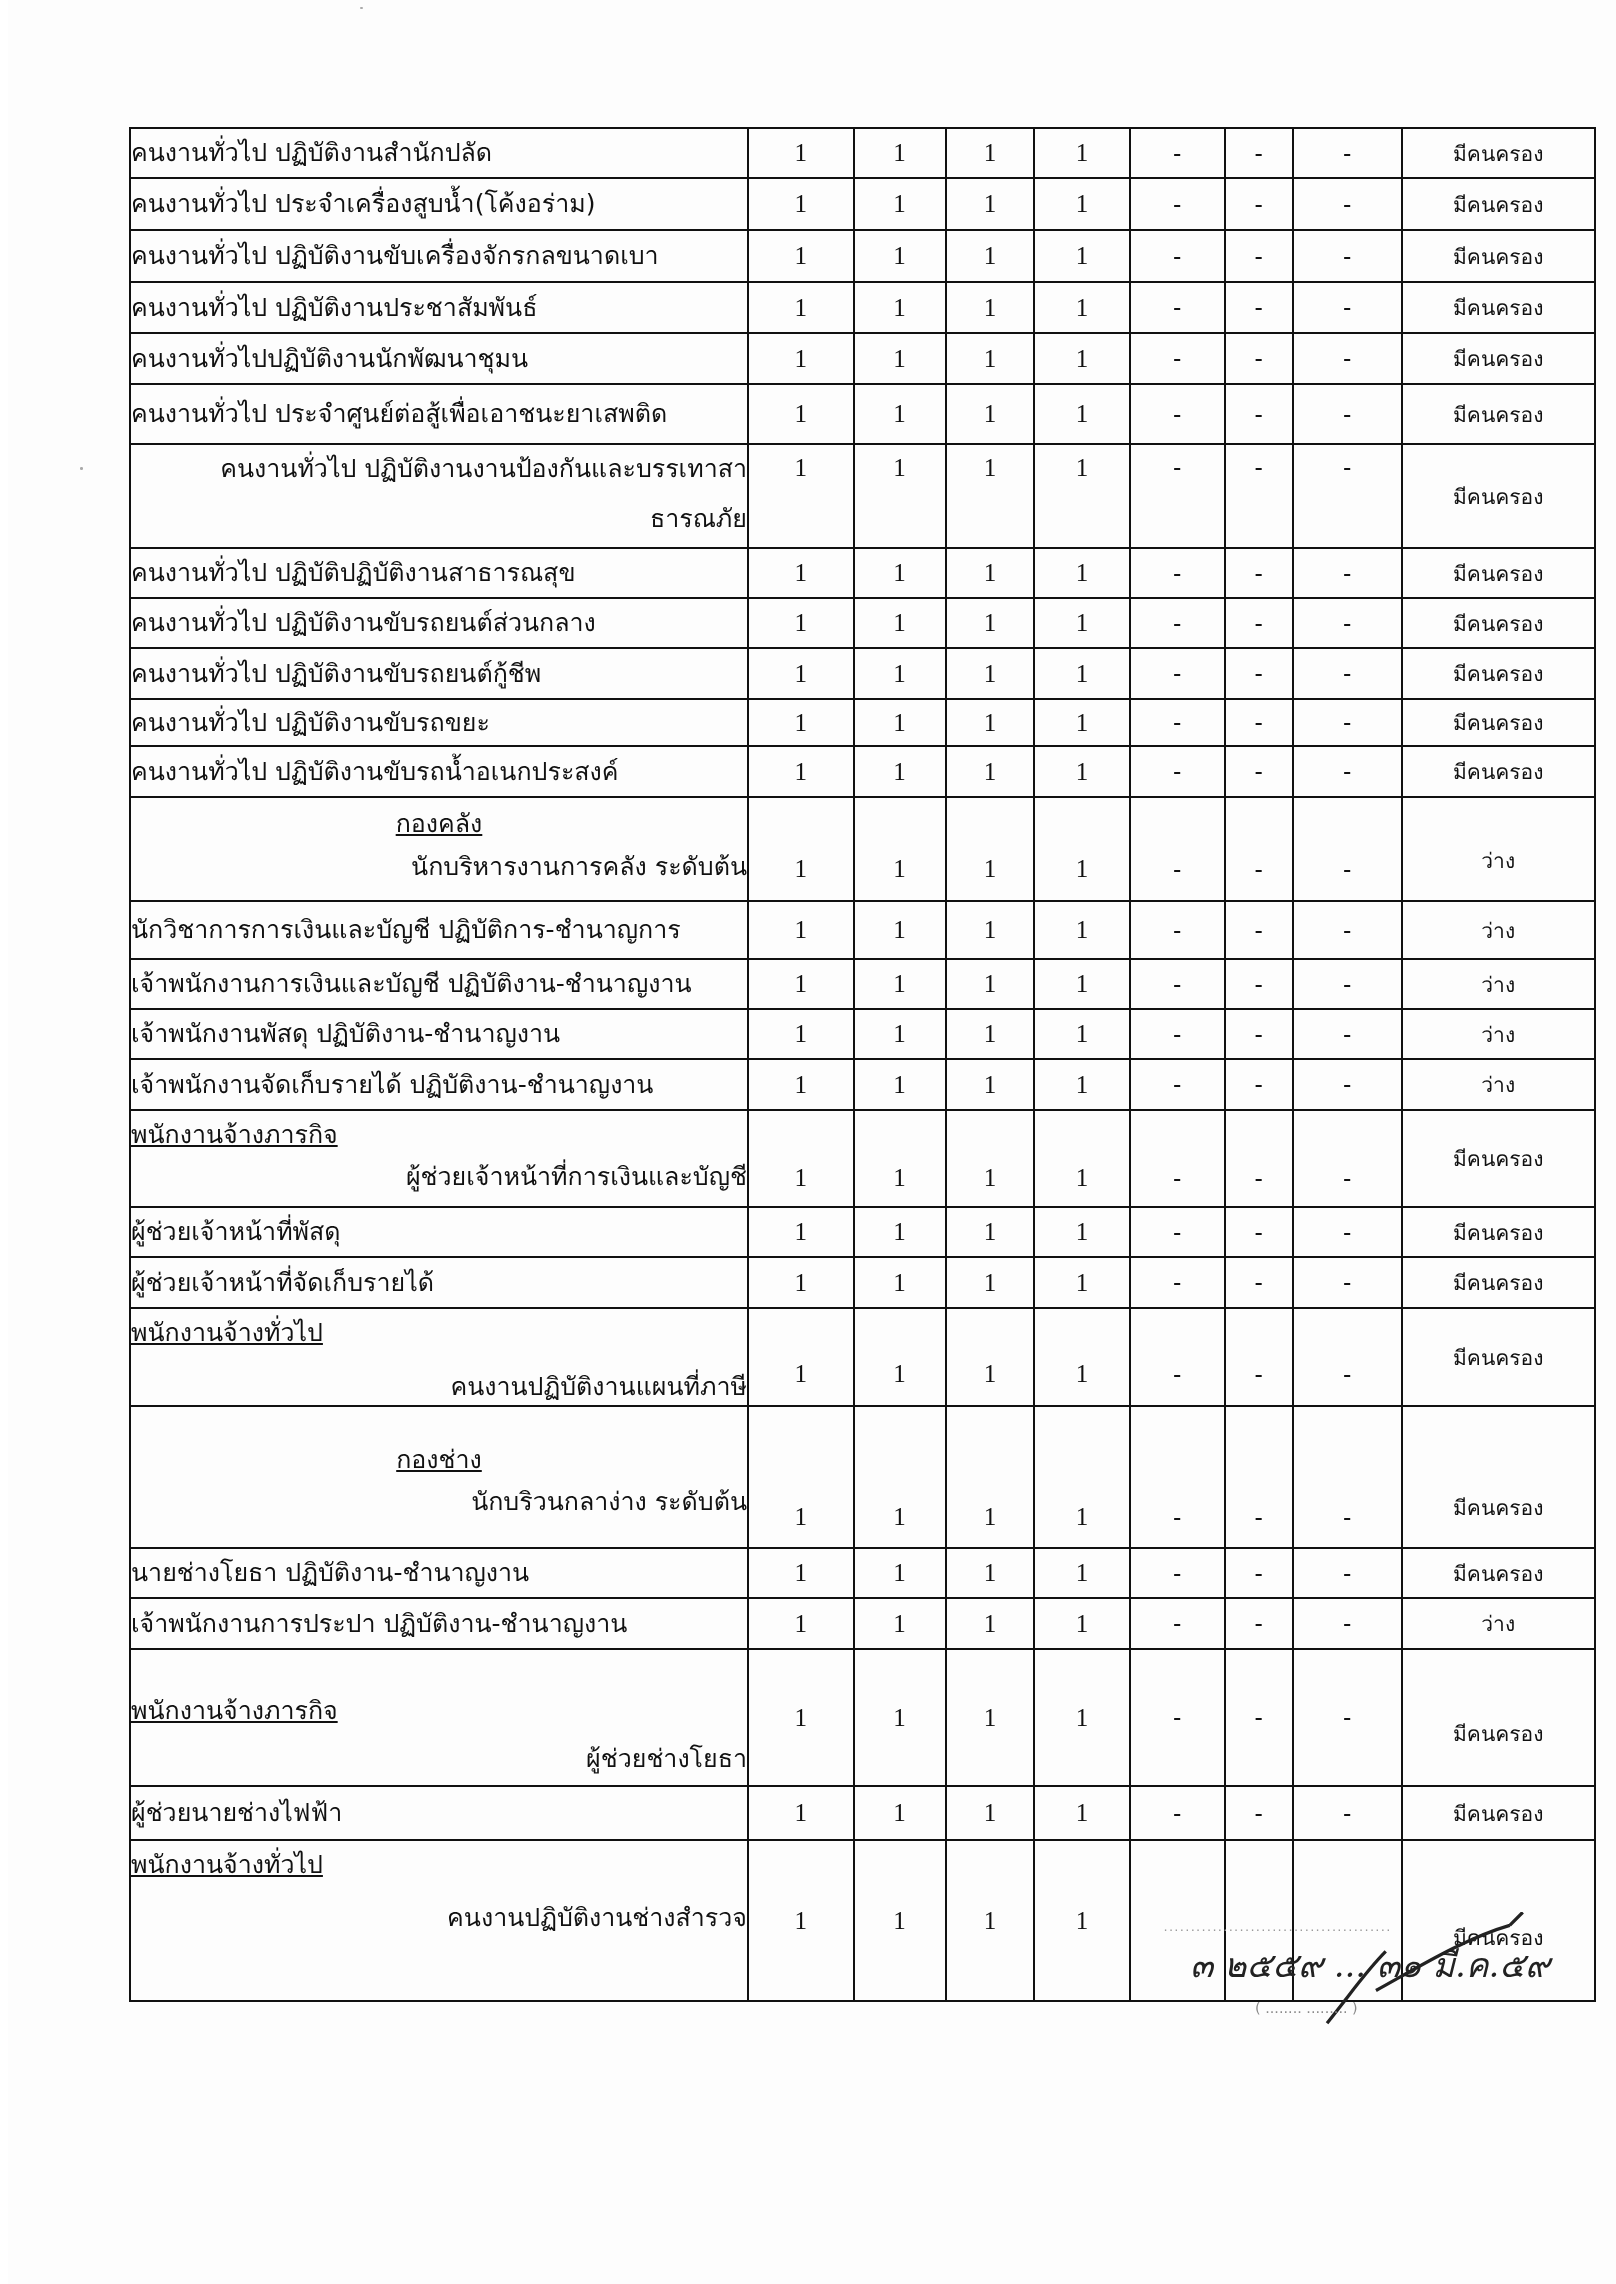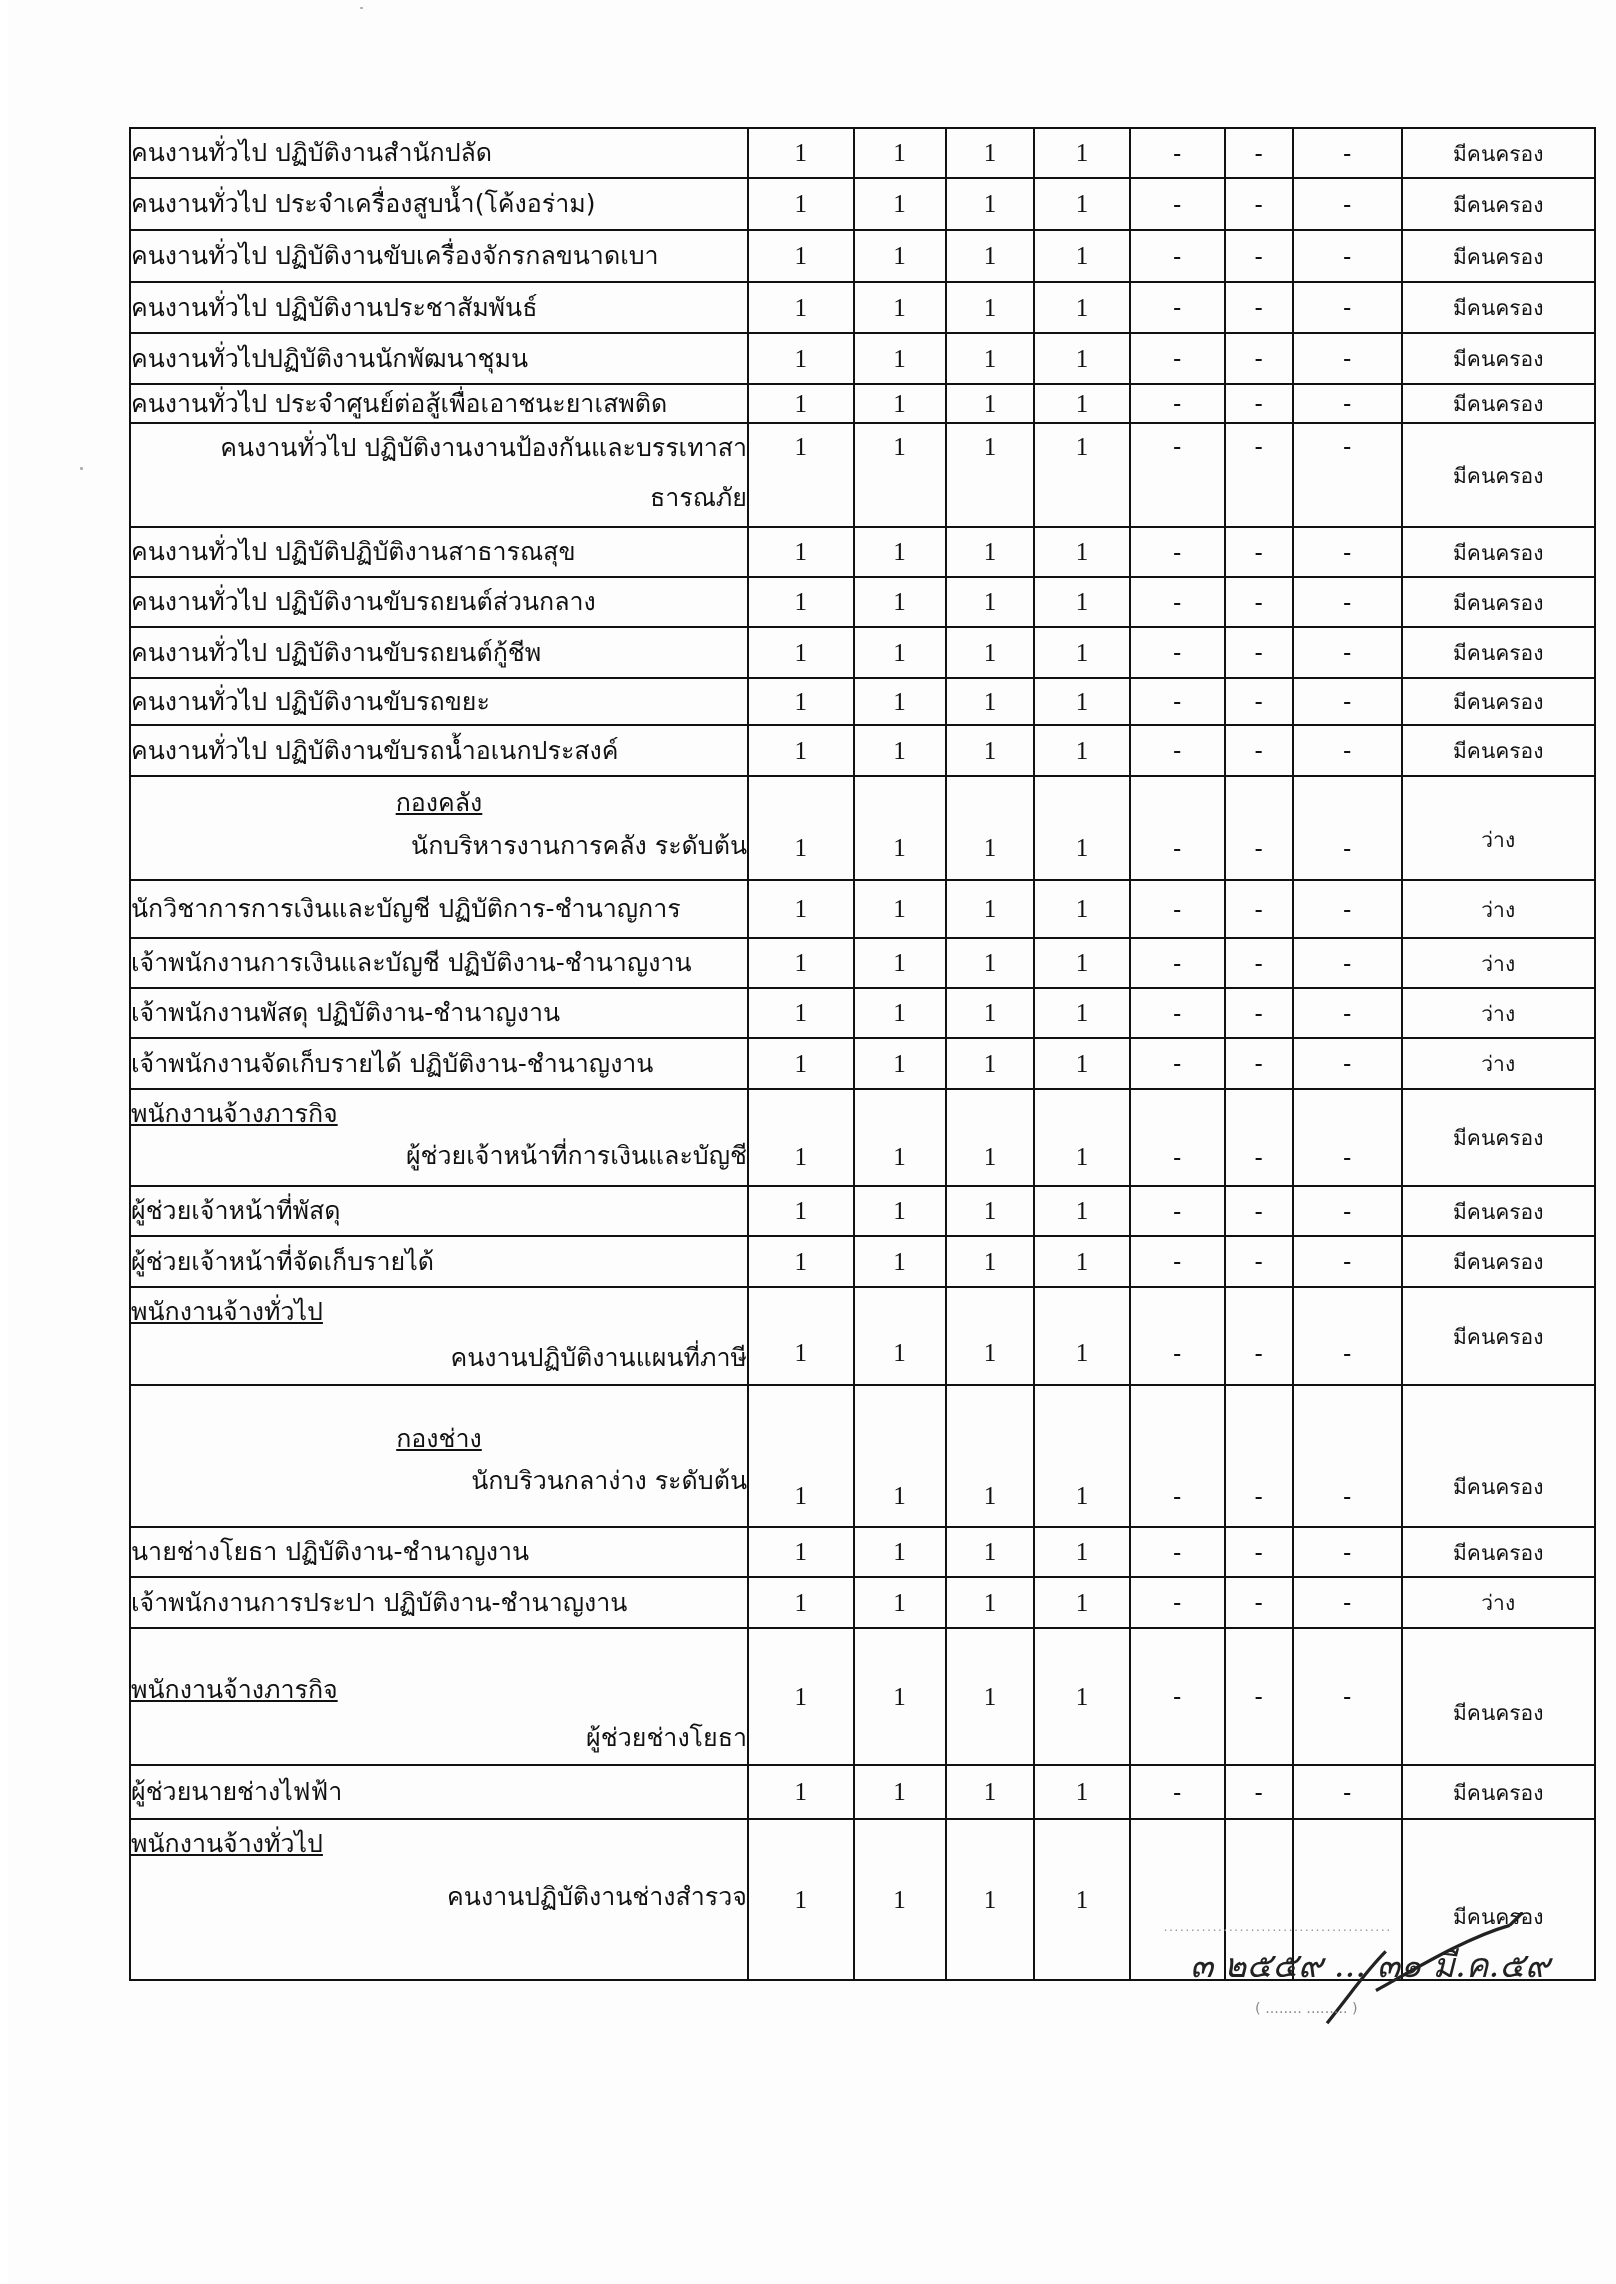--- a/index.html
+++ b/index.html
@@ -100,21 +100,21 @@
         <td class="desc">คนงานทั่วไปปฏิบัติงานนักพัฒนาชุมน</td>
         <td class="num">1</td>
         <td class="num">1</td>
         <td class="num">1</td>
         <td class="num">1</td>
         <td class="dash">-</td>
         <td class="dash">-</td>
         <td class="dash">-</td>
         <td class="status">มีคนครอง</td>
       </tr>
-      <tr style="height:39px">
+      <tr style="height:60px">
         <td class="desc">คนงานทั่วไป ประจำศูนย์ต่อสู้เพื่อเอาชนะยาเสพติด</td>
         <td class="num">1</td>
         <td class="num">1</td>
         <td class="num">1</td>
         <td class="num">1</td>
         <td class="dash">-</td>
         <td class="dash">-</td>
         <td class="dash">-</td>
         <td class="status">มีคนครอง</td>
       </tr>
@@ -280,21 +280,21 @@
         <td class="num">1</td>
         <td class="dash">-</td>
         <td class="dash">-</td>
         <td class="dash">-</td>
         <td class="status">มีคนครอง</td>
       </tr>
 
       <tr style="height:98px">
         <td class="desc" style="vertical-align:top">
           <span class="section-left">พนักงานจ้างทั่วไป</span>
-          <span class="line" style="margin-top:13px">คนงานปฏิบัติงานแผนที่ภาษี</span>
+          <span class="line" style="margin-top:21px">คนงานปฏิบัติงานแผนที่ภาษี</span>
         </td>
         <td class="num" style="vertical-align:bottom;padding-bottom:17px">1</td>
         <td class="num" style="vertical-align:bottom;padding-bottom:17px">1</td>
         <td class="num" style="vertical-align:bottom;padding-bottom:17px">1</td>
         <td class="num" style="vertical-align:bottom;padding-bottom:17px">1</td>
         <td class="dash" style="vertical-align:bottom;padding-bottom:17px">-</td>
         <td class="dash" style="vertical-align:bottom;padding-bottom:17px">-</td>
         <td class="dash" style="vertical-align:bottom;padding-bottom:17px">-</td>
         <td class="status" style="vertical-align:middle">มีคนครอง</td>
       </tr>

